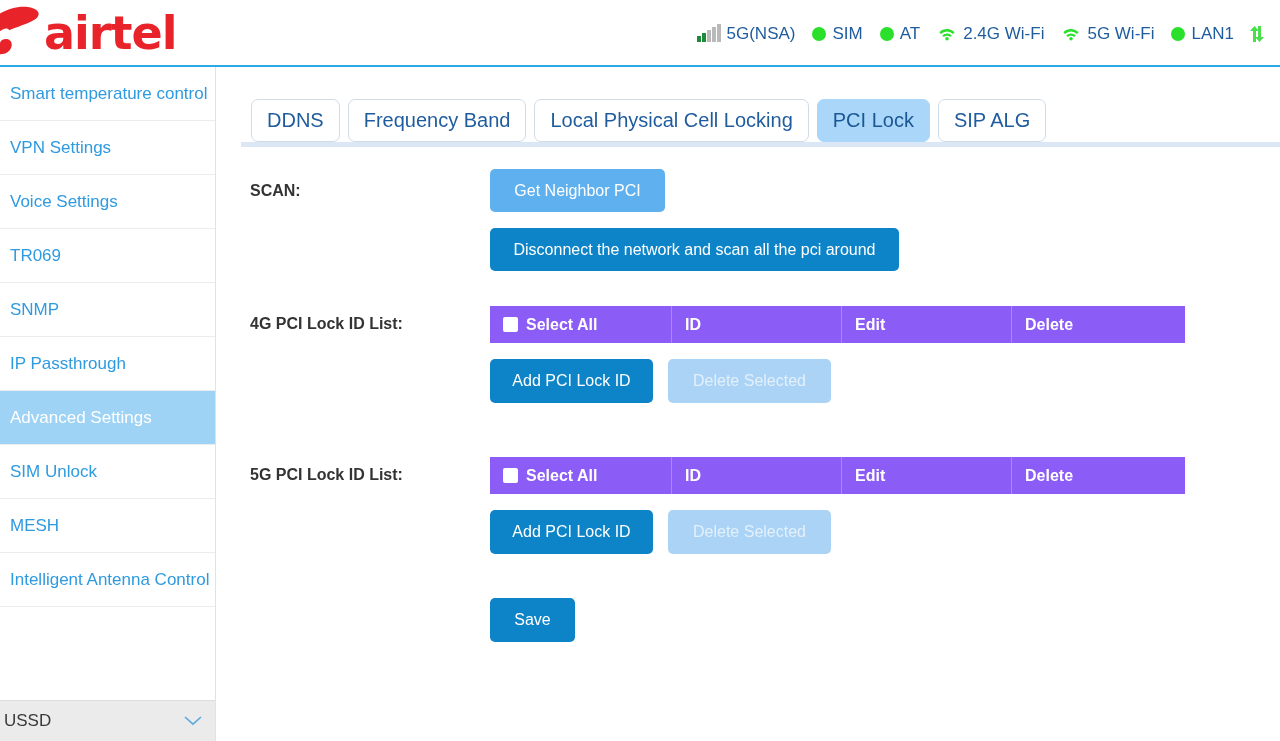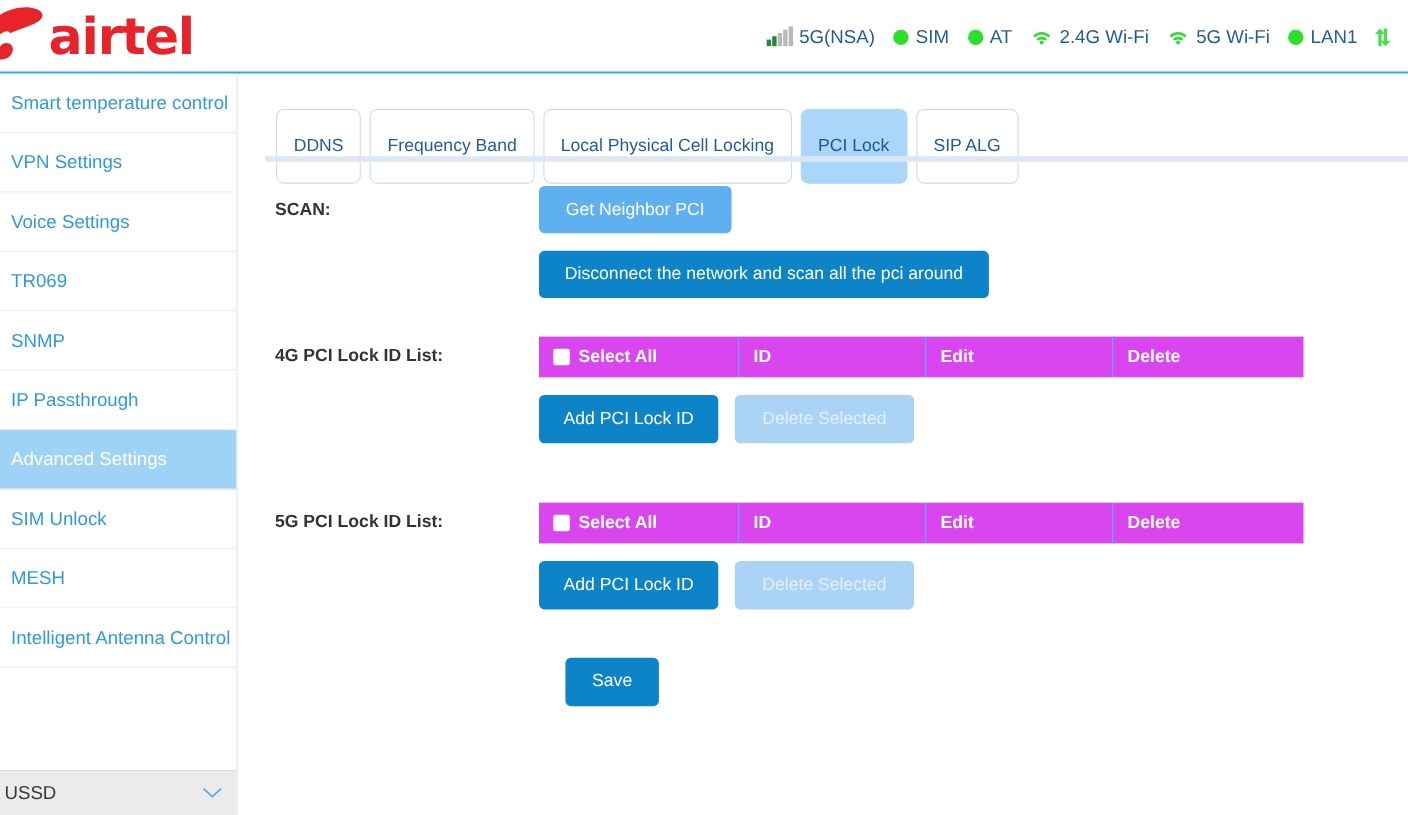--- a/index.html
+++ b/index.html
@@ -87,22 +87,22 @@
   }
   .tabs {
     position: absolute; left: 34px; top: 32px;
     display: flex; gap: 8px; align-items: center;
   }
   .tab {
     border: 1px solid #cfdce8;
     border-radius: 7px;
     background: #ffffff;
     color: #1f5c9e;
-    font-size: 16px;
-    padding: 24px 15px;
+    font-size: 20px;
+    padding: 9px 15px;
     white-space: nowrap;
     cursor: pointer;
   }
   .tab.active { background: #aad6fa; border-color: #aad6fa; color: #1a5894; }
   .tab-rule {
     position: absolute; left: 24px; top: 75px; width: 1063px; height: 5px;
     background: #dce7f5;
   }
 
   .form { position: absolute; left: 0; top: 88px; width: 1063px; }
@@ -129,21 +129,21 @@
     border: none; border-radius: 5px; cursor: pointer;
     font-family: "Liberation Sans", sans-serif;
     color: #ffffff; font-size: 16px;
     display: inline-flex; align-items: center; justify-content: center;
   }
   .btn-light { background: #5fb0ee; }
   .btn-dark  { background: #0d84c8; }
   .btn-disabled { background: #aad3f5; color: #e3f0fc; cursor: default; }
 
   .tbl {
-    width: 695px; background: #d946ef;
+    width: 695px; background: #8b5cf6;
     display: flex; height: 37px; color: #ffffff;
     font-size: 16px; font-weight: 700;
   }
   .tbl .th {
     display: flex; align-items: center; gap: 8px;
     padding-left: 13px;
     border-right: 1px solid #5fb0ee;
   }
   .tbl .th:last-child { border-right: none; }
   .th-1 { width: 182px; }
@@ -297,21 +297,21 @@
             <div class="th th-4">Delete</div>
           </div>
           <div style="height:16px;"></div>
           <div style="display:flex; gap:15px;">
             <button class="btn btn-dark" style="width:163px;height:44px;">Add PCI Lock ID</button>
             <button class="btn btn-disabled" style="width:163px;height:44px;">Delete Selected</button>
           </div>
         </div>
       </div>
 
-      <div class="row" style="margin-top:44px;padding-left:24px;">
+      <div class="row" style="margin-top:44px;">
         <div class="row-label"></div>
         <div class="ctl">
           <button class="btn btn-dark" style="width:85px;height:44px;">Save</button>
         </div>
       </div>
 
     </div>
   </div>
 </div>
 

